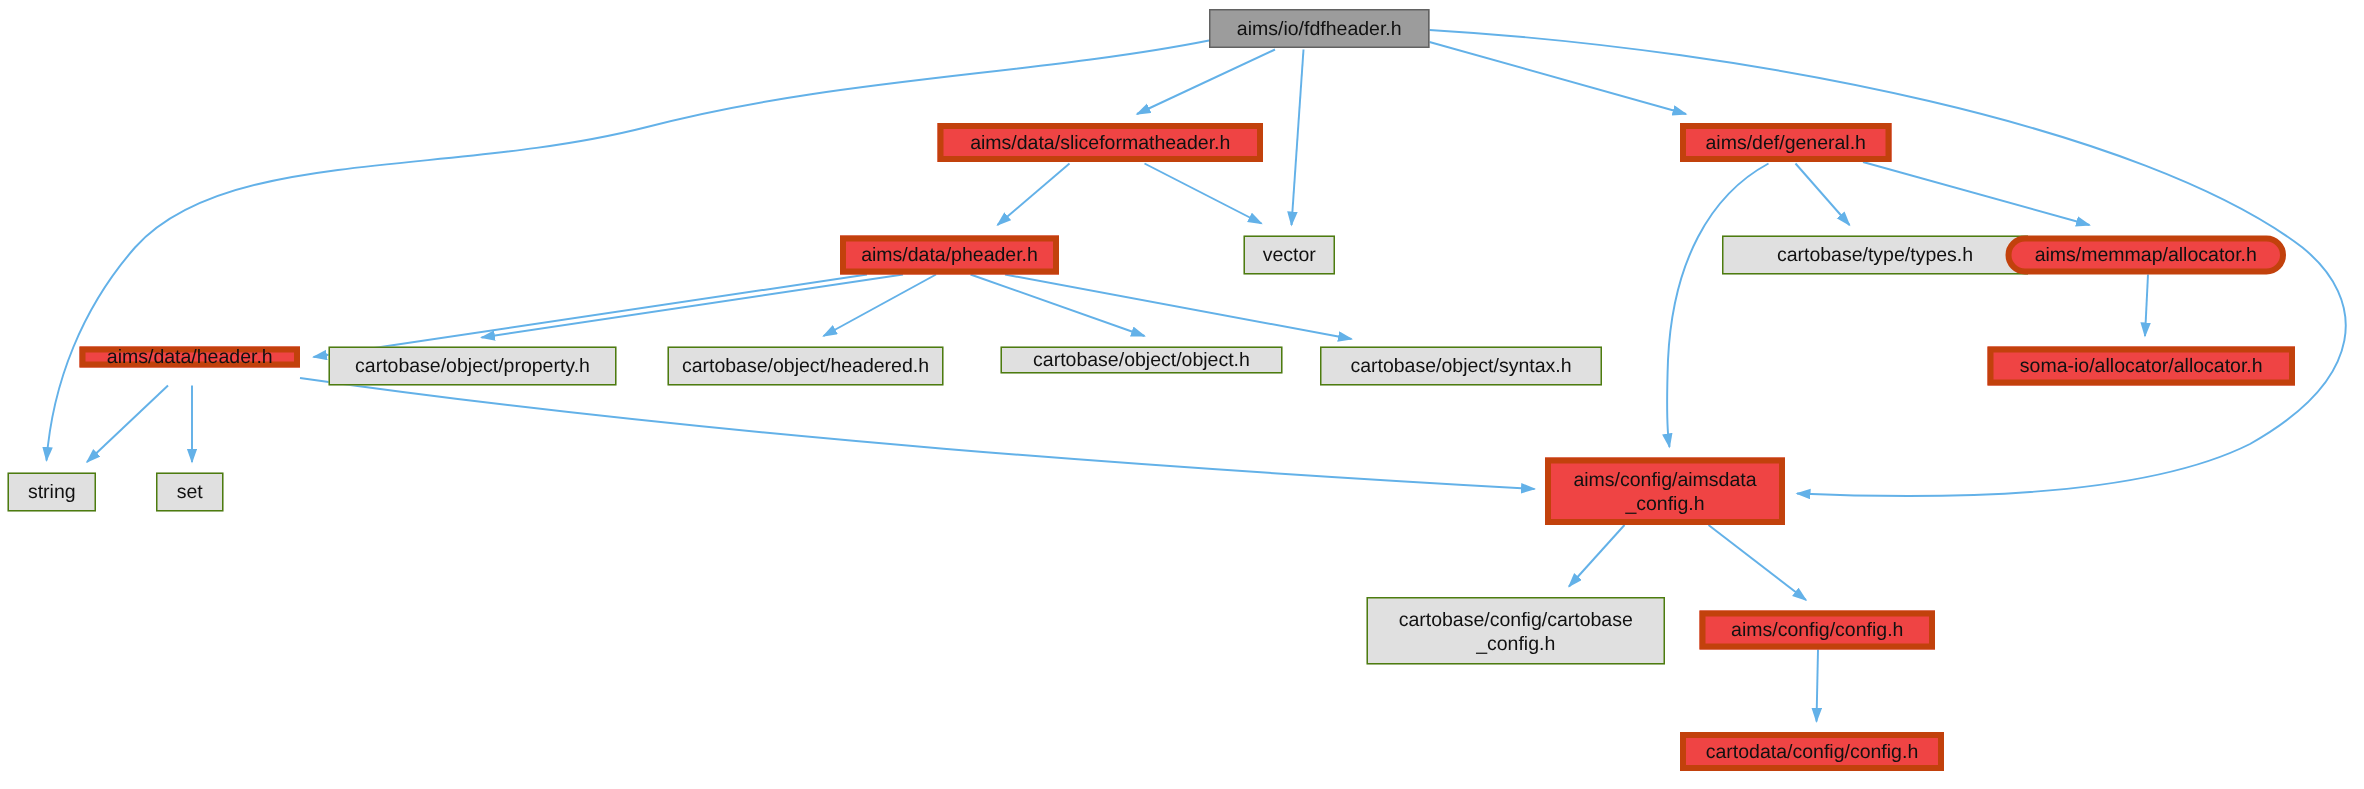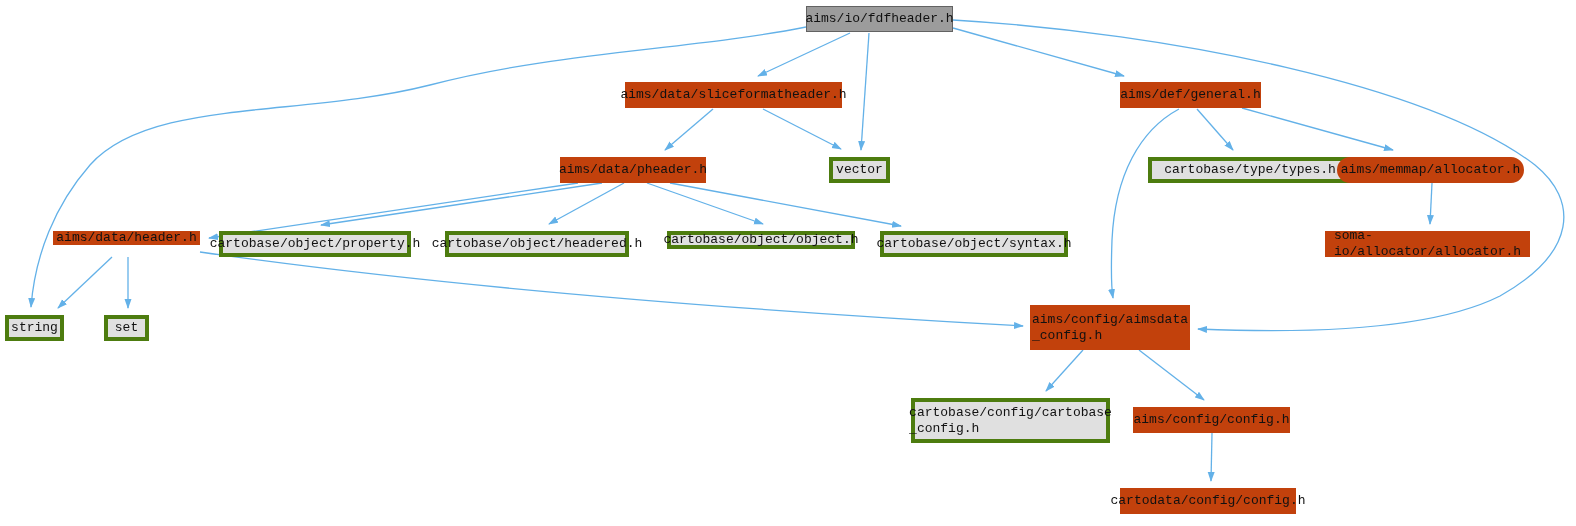--- a/index.html
+++ b/index.html
@@ -23,35 +23,35 @@
   }
   .node {
     position: absolute;
     display: flex;
     align-items: center;
     justify-content: center;
     box-sizing: border-box;
     font-size: 13px;
     line-height: 16px;
     color: #111111;
+    text-align: center;
     white-space: pre-line;
     padding: 0 7px;
-    font-family: Liberation Mono, monospace;
   }
   .node.root {
     background: #9c9c9c;
     border: 1px solid #626262;
   }
   .node.white {
-    background: #c2410c;
-    border: 2px solid #c2410c;
+    background: #ef4444;
+    border: 4px solid #c2410c;
   }
   .node.gray {
     background: #e0e0e0;
-    border: 4px solid #4d7c0f;
+    border: 1px solid #4d7c0f;
   }
 </style>
 </head>
 <body>
 
 <div class="canvas">
 
   <svg class="edges-svg" viewBox="0 0 1576 526" xmlns="http://www.w3.org/2000/svg">
     <defs>
       <marker id="arrow" markerWidth="11" markerHeight="8" refX="9" refY="3.5" orient="auto" markerUnits="userSpaceOnUse">

